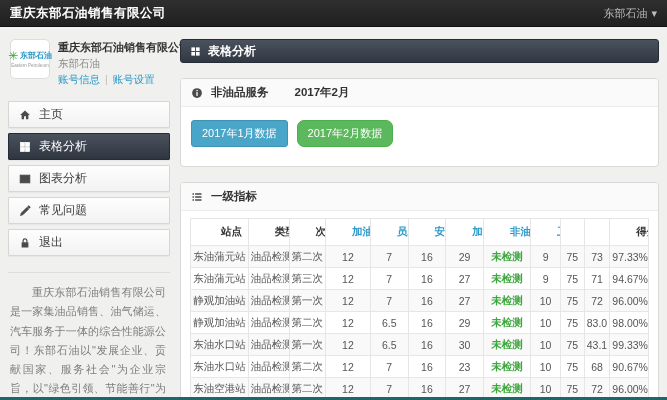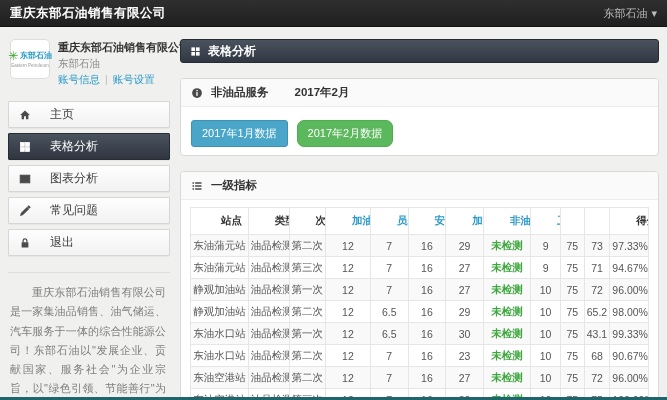--- a/index.html
+++ b/index.html
@@ -39,21 +39,21 @@
   .logo .lsub{ color:#999; font-size:4.5px; margin-top:2px; white-space:nowrap;}
   .ptext{ display:flex; flex-direction:column; gap:2px; padding-top:1px;}
   .ptext .company{ font-size:11px; font-weight:bold; color:#333; white-space:nowrap;}
   .ptext .brand2{ font-size:10.5px; color:#8a8a8a;}
   .ptext .links{ font-size:10.5px; color:var(--link); display:flex; gap:5px; align-items:flex-start;}
   .ptext .links .sep{ color:#bbb;}
   .ptext .links a{ color:var(--link); text-decoration:none; cursor:pointer;}
   
   .nav{ margin-top:14px; display:flex; flex-direction:column; gap:5px; }
   .nav-item{
-    height:27px; display:flex; align-items:center; gap:19px; padding:0 10px;
+    height:27px; display:flex; align-items:center; gap:8px; padding:0 10px;
     background:linear-gradient(#fefefe,#f2f2f2); border:1px solid #d6d6d6; border-radius:1px;
     font-size:12px; color:#3c3c3c; cursor:pointer; box-shadow:0 1px 1px rgba(0,0,0,.04);
   }
   .nav-item svg{ width:12px; height:12px; flex:none; fill:#4a4a4a; stroke:#4a4a4a;}
   .nav-item.active{
     background:linear-gradient(var(--dark2),#2f3640); border-color:#262c34; color:#fff;
   }
   .nav-item.active svg{ fill:#fff; stroke:#fff;}
   
   .desc{
@@ -69,21 +69,21 @@
   .section-bar svg{ width:11px; height:11px; fill:#fff;}
   .panel{
     margin-top:15px; background:#fff; border:1px solid #d9d9d9; border-radius:4px; overflow:hidden;
   }
   .panel-head{
     background:#fafafa; border-bottom:1px solid #ececec; padding:6px 10px;
     display:flex; align-items:center; gap:8px; font-size:11.5px; font-weight:bold; color:#333;
   }
   .panel-head svg{ width:12px; height:12px; flex:none;}
   .panel-head .period{ margin-left:18px;}
-  .panel-body{ padding:13px 10px 8px 10px; display:flex; gap:9px;}
+  .panel-body{ padding:13px 10px 19px 10px; display:flex; gap:9px;}
   .btn{
     border-radius:3px; color:#fff; font-size:11px; padding:5px 10px; cursor:pointer; border:1px solid;
     font-family:inherit;
   }
   .btn-blue{ background:var(--btn-blue); border-color:#3e93b4;}
   .btn-green{ background:var(--btn-green); border-color:#4cae4c;border-radius:7px;}
   
   .tbl-wrap{ padding:7px 9px 0 9px;}
   table{ width:100%; border-collapse:collapse; table-layout:fixed; font-size:10.5px; text-align:center;}
   th,td{ border:1px solid #e6e6e6; padding:0 2px; overflow:hidden; white-space:nowrap;}
@@ -293,21 +293,21 @@
                 <td>静观加油站</td>
                 <td>油品检测</td>
                 <td>第二次</td>
                 <td>12</td>
                 <td>6.5</td>
                 <td>16</td>
                 <td>29</td>
                 <td class="green">未检测</td>
                 <td>10</td>
                 <td>75</td>
-                <td>65.2</td>
+                <td>83.0</td>
                 <td>98.00%</td>
               </tr>
               <tr>
                 <td>东油水口站</td>
                 <td>油品检测</td>
                 <td>第一次</td>
                 <td>12</td>
                 <td>6.5</td>
                 <td>16</td>
                 <td>30</td>

